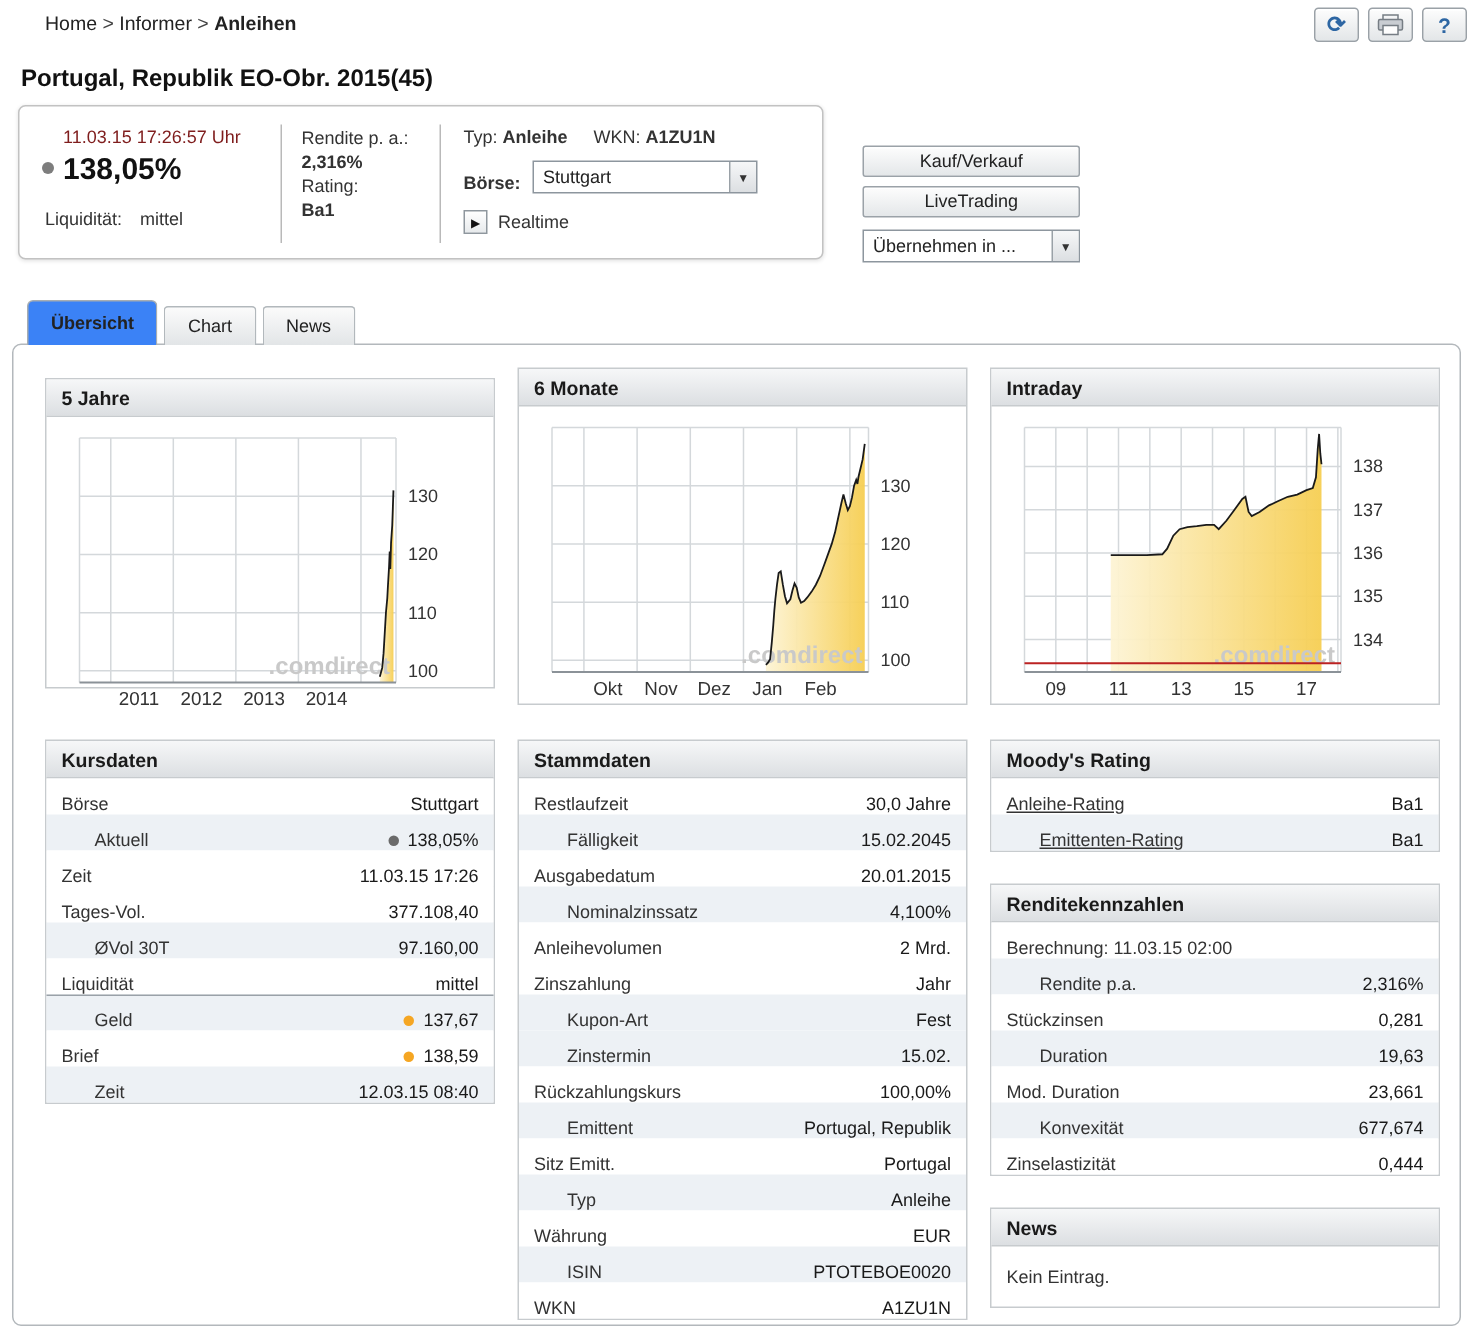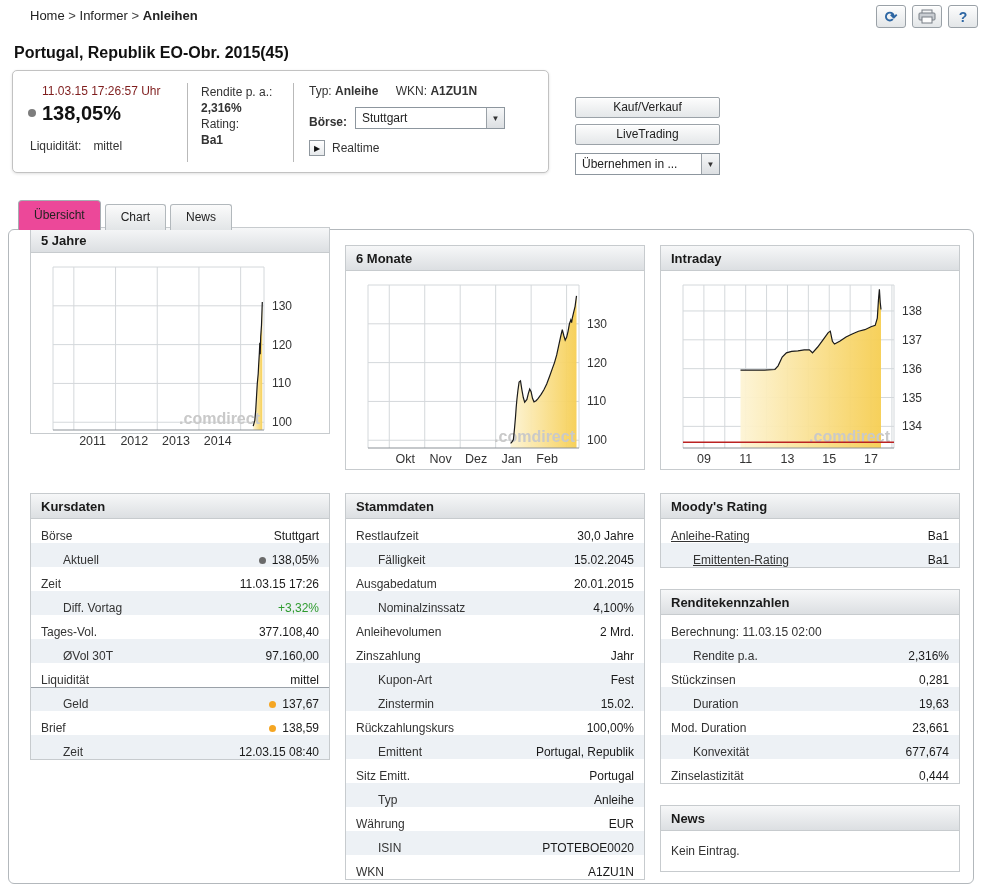--- a/index.html
+++ b/index.html
@@ -52,21 +52,21 @@
   
   .btn { position:absolute; left:575px; width:145px; height:21px; border:1px solid #9ba2a8; border-radius:2px;
          background:linear-gradient(#fdfdfd,#e4e7e9); box-shadow:inset 0 1px 0 #fff;
          text-align:center; line-height:19px; color:#222; cursor:pointer; }
   .sel-uebernehmen { position:absolute; left:575px; top:153px; width:145px; }
 
   
   .tab-bar { position:absolute; left:18px; top:200px; height:30px; z-index:3; display:flex; align-items:flex-end; }
   .tab { cursor:pointer; border:1px solid #b2b8bc; border-bottom:none; border-radius:3px 3px 0 0;
          background:linear-gradient(#fbfbfb,#e2e5e7); padding:0 15px; height:26px; line-height:25px; margin-right:4px; color:#222; }
-  .tab.active { background:#ec4899; font-weight:normal; height:30px; line-height:29px; border-color:#a7adb2; border-radius:4px 4px 0 0; }
+  .tab.active { background:#3b82f6; font-weight:bold; height:30px; line-height:29px; border-color:#a7adb2; border-radius:4px 4px 0 0; }
 
   
   .content-box { position:absolute; left:8px; top:229px; width:966px; height:655px; background:#fff;
                  border:1px solid #b3b8bc; border-radius:6px; z-index:1; }
 
   
   .panel { position:absolute; width:300px; background:#fff; border:1px solid #c7cbce; z-index:2; }
   .phead { height:25px; line-height:25px; padding-left:10px; font-size:13px; font-weight:bold; color:#1a1a1a;
            background:linear-gradient(#f6f7f8,#dcdfe2); border-bottom:1px solid #c7cbce; }
   .chart-body { width:298px; height:199px; }
@@ -154,21 +154,21 @@
     <span class="sbtn">▼</span>
   </div>
 
   <div class="tab-bar">
       <div class="tab active">Übersicht</div>
       <div class="tab">Chart</div>
       <div class="tab">News</div>
     </div>
   <div class="content-box"></div>
 
-  <div class="panel" style="left:30px; top:227px; height:207px;">
+  <div class="panel" style="left:30px; top:252px; height:207px;">
     <div class="phead">5 Jahre</div>
     <div class="chart-body"><svg width="298" height="199">
           <defs>
             <linearGradient id="grad0" x1="0" y1="0" x2="1" y2="0">
               <stop offset="0" stop-color="#fdf4d5"></stop>
               <stop offset="1" stop-color="#f6ce52"></stop>
             </linearGradient>
           </defs>
           <line x1="22" y1="14" x2="233" y2="14" stroke="#d4d8db" stroke-width="1"></line>
           <line x1="22" y1="14" x2="22" y2="177" stroke="#d4d8db" stroke-width="1"></line>
@@ -286,24 +286,20 @@
           <span class="tvalue">Stuttgart</span>
         </div>
         <div class="trow alt">
           <span class="tlabel">Aktuell</span>
           <span class="tvalue"><span class="dot gray"></span>138,05%</span>
         </div>
         <div class="trow">
           <span class="tlabel">Zeit</span>
           <span class="tvalue">11.03.15 17:26</span>
         </div>
-        <div class="trow alt">
-          <span class="tlabel">Diff. Vortag</span>
-          <span class="tvalue green">+3,32%</span>
-        </div>
         <div class="trow">
           <span class="tlabel">Tages-Vol.</span>
           <span class="tvalue">377.108,40</span>
         </div>
         <div class="trow alt">
           <span class="tlabel">ØVol 30T</span>
           <span class="tvalue">97.160,00</span>
         </div>
         <div class="trow">
           <span class="tlabel">Liquidität</span>

